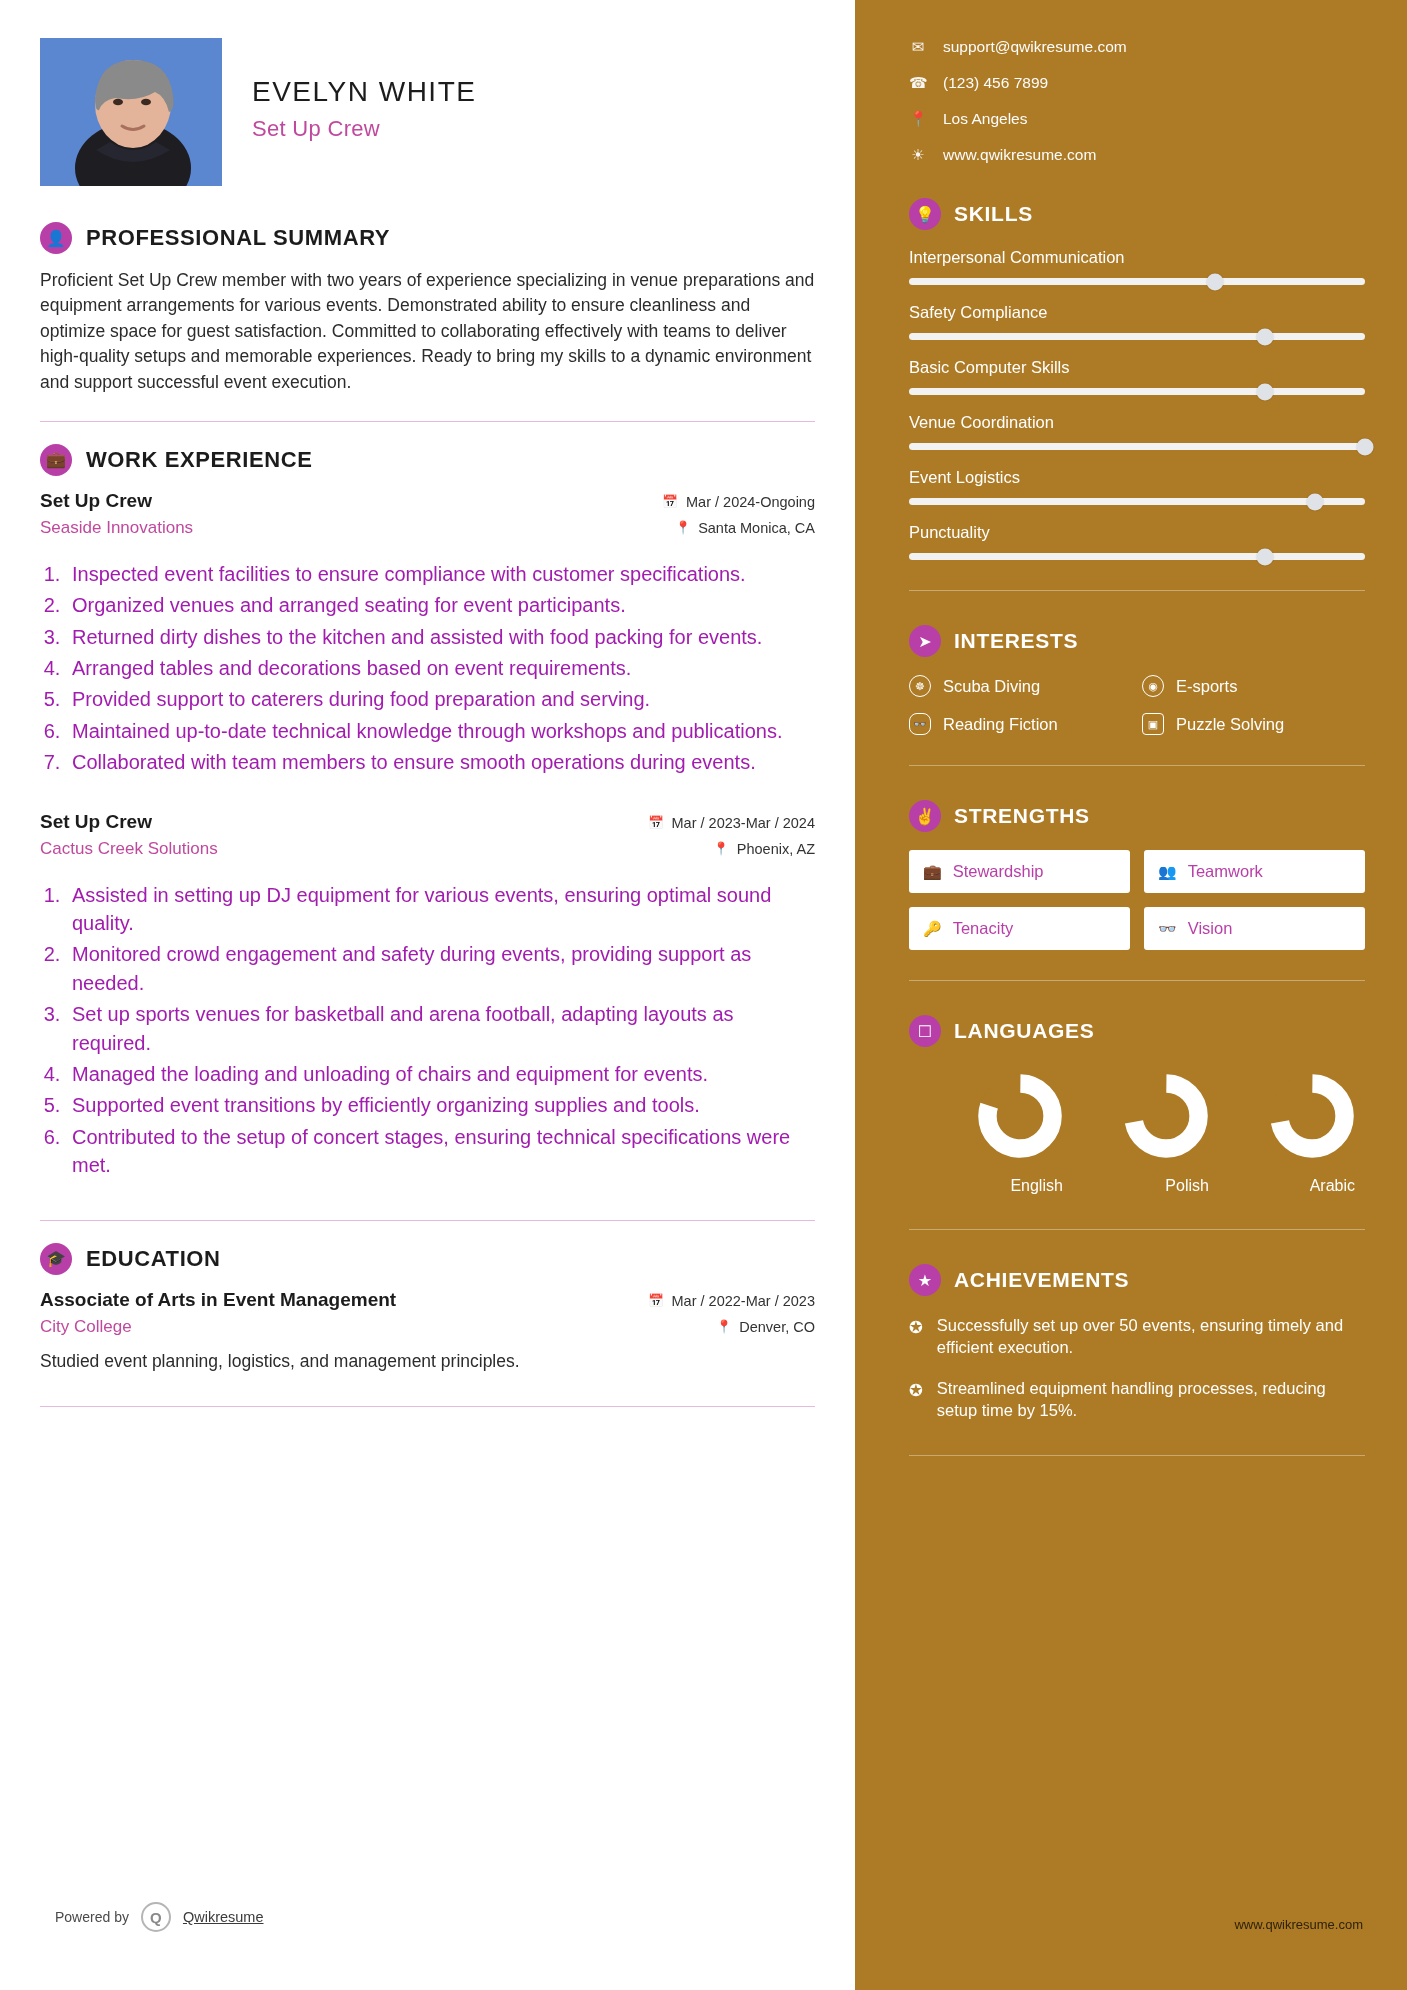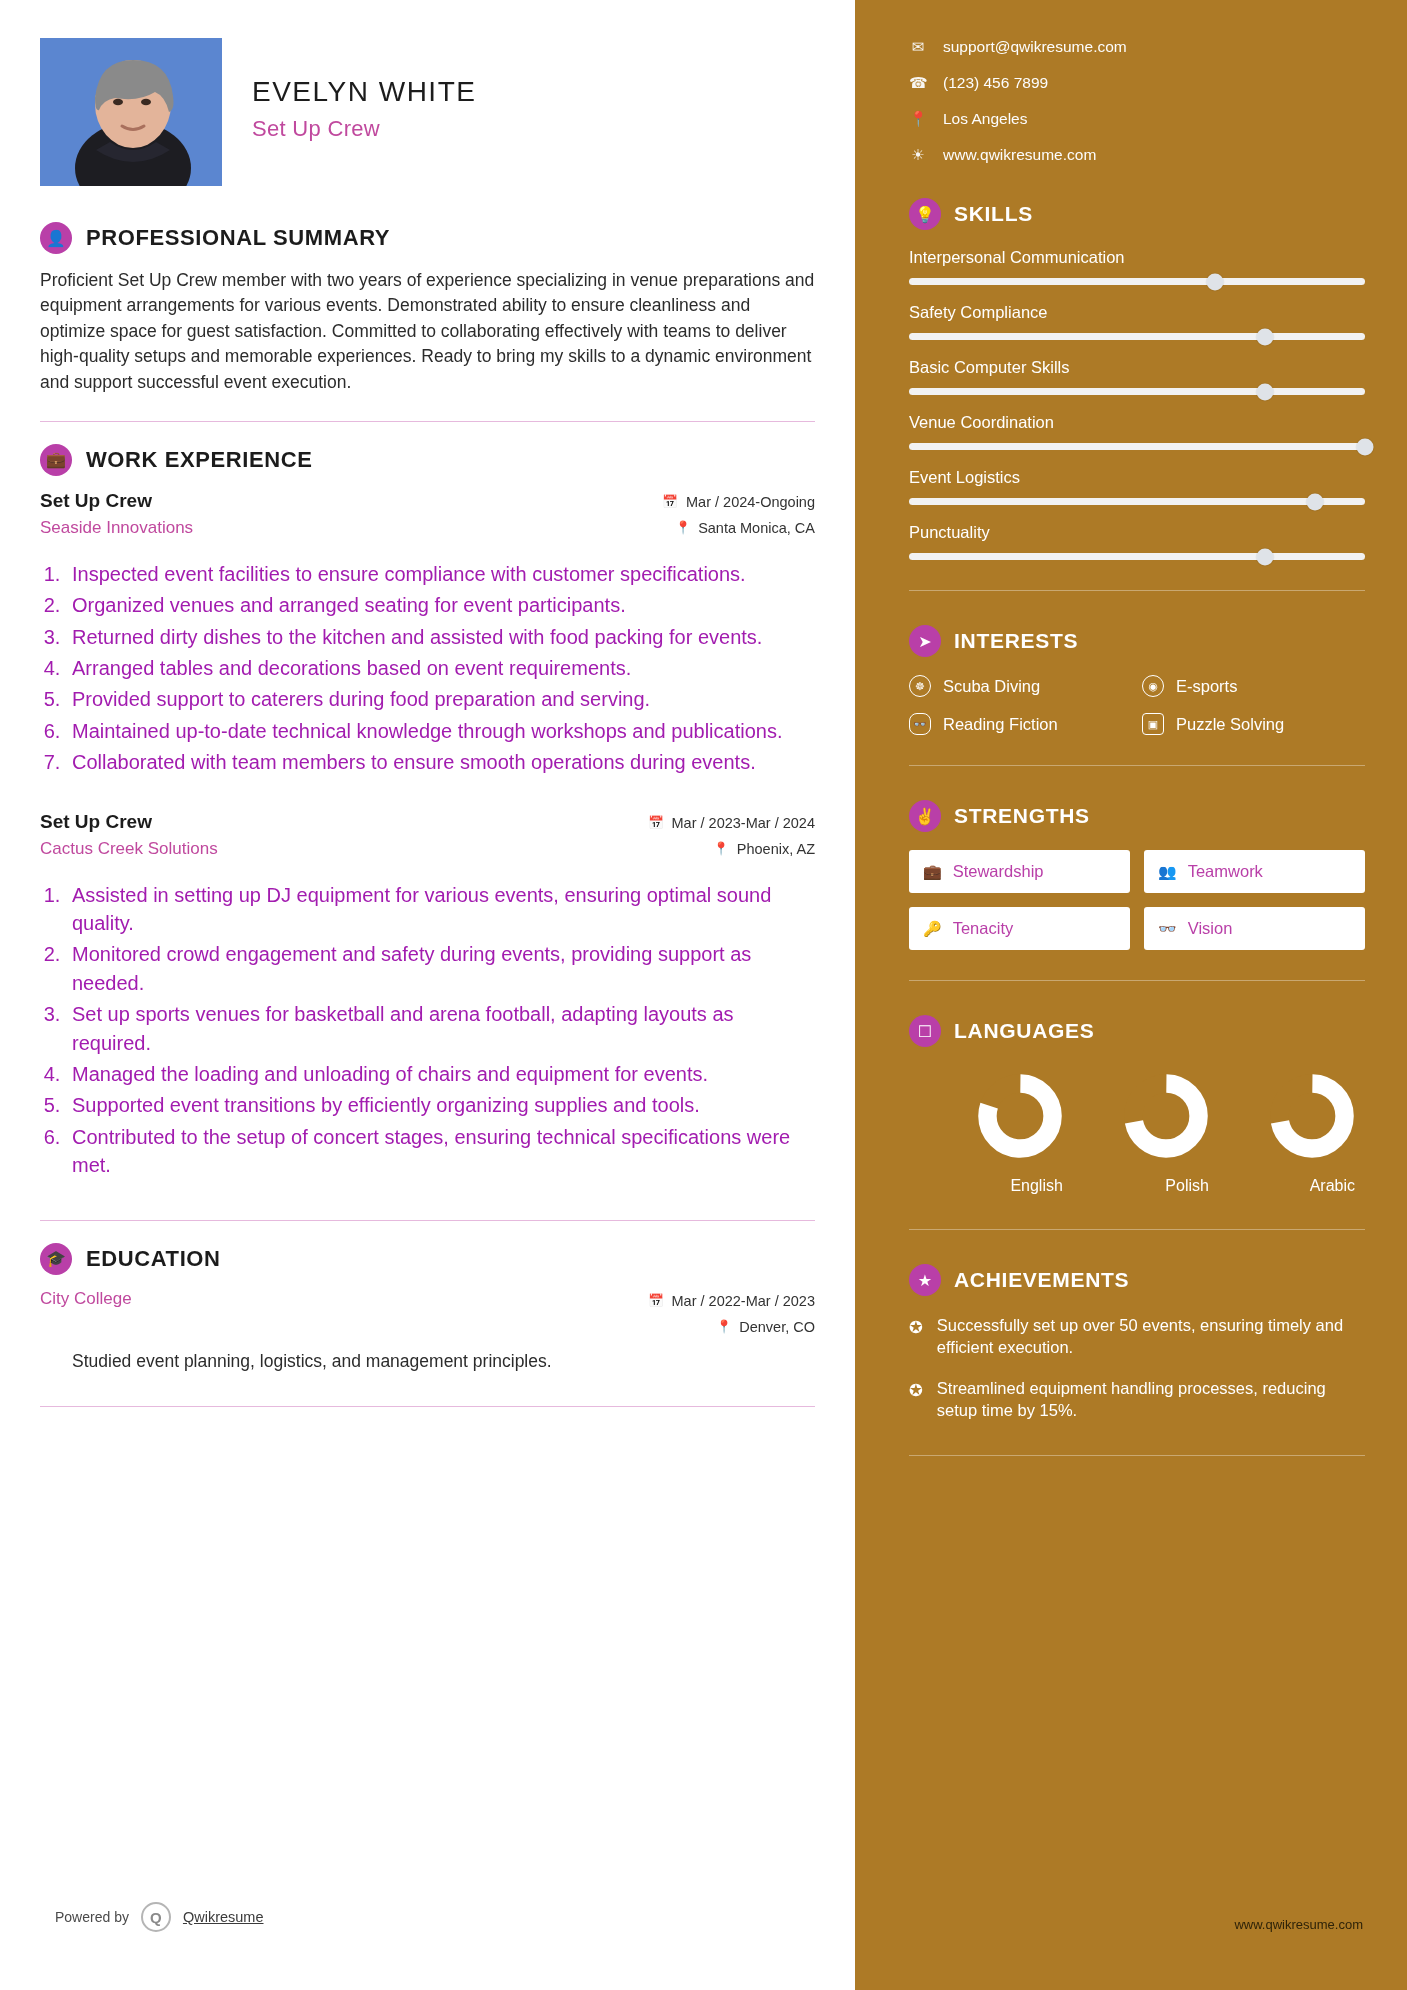--- a/index.html
+++ b/index.html
@@ -119,21 +119,20 @@
     margin: 14px 0 0 26px;
     font-size: 20px;
     line-height: 1.42;
     color: #a21caf;
   }
   ol.bullets li { margin-bottom: 3px; padding-left: 6px; }
   .edu-desc {
     font-size: 17.5px;
     color: #2c2c2c;
     margin-top: 6px;
-    margin-left: 32px;
   }
   .footer-left {
     position: absolute;
     bottom: 58px;
     left: 55px;
     display: flex;
     align-items: center;
     gap: 12px;
     font-size: 14px;
     color: #4a4a4a;
@@ -334,20 +333,21 @@
 
     <div class="divider" style="margin-top:40px;"></div>
 
     <div class="sec-head">
       <span class="sec-icon">🎓</span>
       <span class="sec-title">EDUCATION</span>
     </div>
     <div class="job">
       <div class="job-row">
         <div class="job-left">
+          <div class="job-role">Associate of Arts in Event Management</div>
           <div class="job-company">City College</div>
         </div>
         <div class="job-meta">
           <div class="meta-line">
               <span class="meta-icon">📅</span>
               <span>Mar / 2022-Mar / 2023</span>
             </div>
           <div class="meta-line">
               <span class="meta-icon">📍</span>
               <span>Denver, CO</span>

